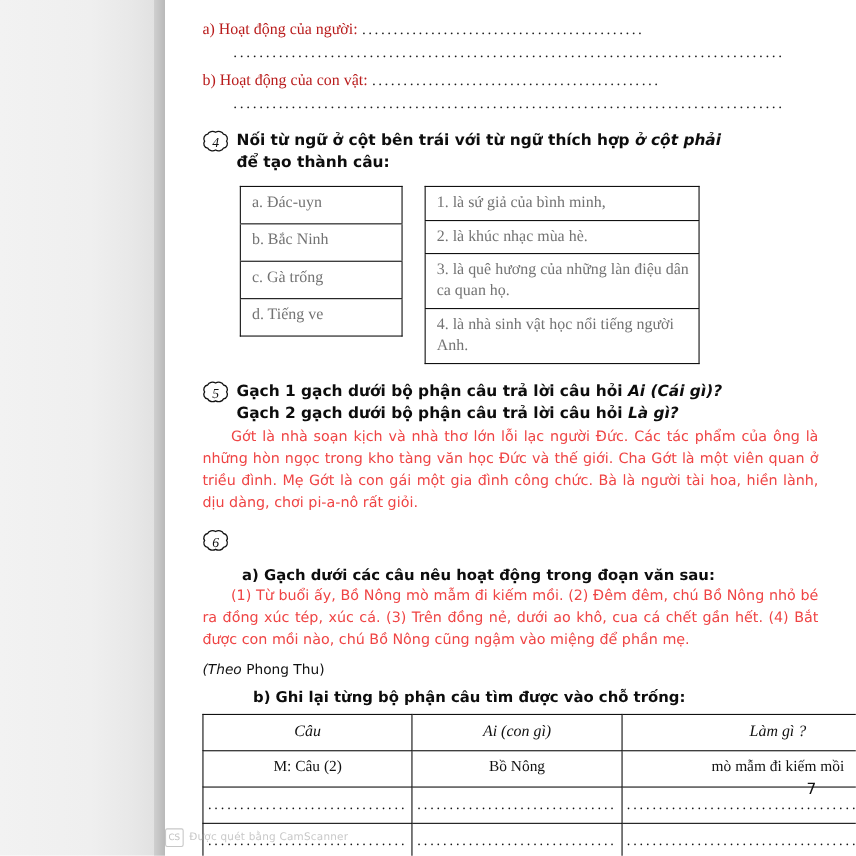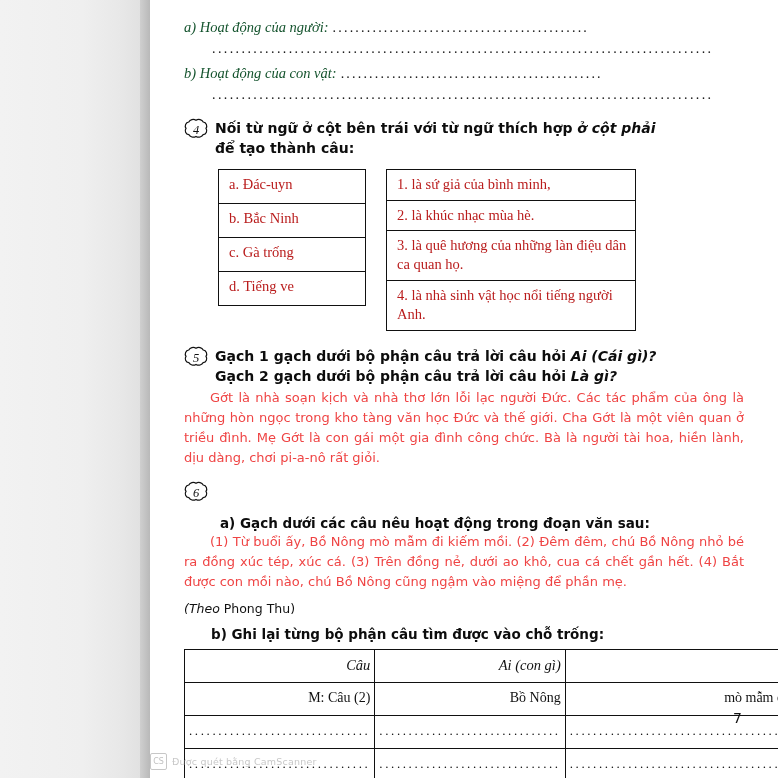--- a/index.html
+++ b/index.html
@@ -42,22 +42,21 @@
     padding: 18px 34px 0 34px;
   }
   .content {
     position: relative;
     width: 560px;
   }
 
   
   .line-label {
     font-size: 14.5px;
-    font-style: italic;
-    color: #14532d;
+    color: #b91c1c;
   }
   .dotfill {
     display: inline-block;
     overflow: hidden;
     white-space: nowrap;
     color: #1a1a1a;
     letter-spacing: 2.2px;
     font-size: 14px;
     vertical-align: bottom;
   }
@@ -122,21 +121,21 @@
     border: 1.3px solid #111;
     border-collapse: collapse;
     box-sizing: border-box;
   }
   .tbl-left { width: 148px; }
   .tbl-right { width: 250px; margin-left: 20px; padding-left: 24px; }
   .tbl-left td, .tbl-right td {
     border-bottom: 1.2px solid #111;
     padding: 5px 8px 6px 10px;
     font-size: 14.5px;
-    color: #b91c1c;
+    color: #737373;
     line-height: 1.3;
     vertical-align: top;
   }
   .tbl-left tr:last-child td, .tbl-right tr:last-child td {
     border-bottom: none;
   }
   .tbl-left td { height: 22px; }
 
   
   p.para {
@@ -169,21 +168,21 @@
   table.answers {
     width: 100%;
     border: 1.4px solid #111;
     border-collapse: collapse;
     margin-top: 7px;
   }
   table.answers th, table.answers td {
     border: 1.2px solid #111;
     font-size: 14px;
     color: #111;
-    text-align: right;
+    text-align: center;
     padding: 4px 4px 5px 4px;
     height: 23px;
   }
   table.answers th {
     font-style: italic;
     font-weight: normal;
     font-size: 14.5px;
   }
   table.answers td.dots {
     letter-spacing: 2.6px;
@@ -324,21 +323,21 @@
         <span class="num">6</span>
       </div>
     </div>
     <div class="sub-q" style="margin-left:36px">a) Gạch dưới các câu nêu hoạt động trong đoạn văn sau:</div>
     <p class="para indent">(1) Từ buổi ấy, Bồ Nông mò mẫm đi kiếm mồi. (2) Đêm đêm, chú Bồ Nông nhỏ bé ra đồng xúc tép, xúc cá. (3) Trên đồng nẻ, dưới ao khô, cua cá chết gần hết. (4) Bắt được con mồi nào, chú Bồ Nông cũng ngậm vào miệng để phần mẹ.</p>
     <div class="credit">
       <span class="it">(Theo</span>
       <span>Phong Thu)</span>
     </div>
 
-    <div class="sub-q" style="margin-left:27px">b) Ghi lại từng bộ phận câu tìm được vào chỗ trống:</div>
+    <div class="sub-q" style="margin-left:46px">b) Ghi lại từng bộ phận câu tìm được vào chỗ trống:</div>
 
     <table class="answers">
       <colgroup>
           <col class="c1">
           <col class="c2">
           <col class="c3">
         </colgroup>
       <tbody>
           <tr>
         <th>Câu</th>

